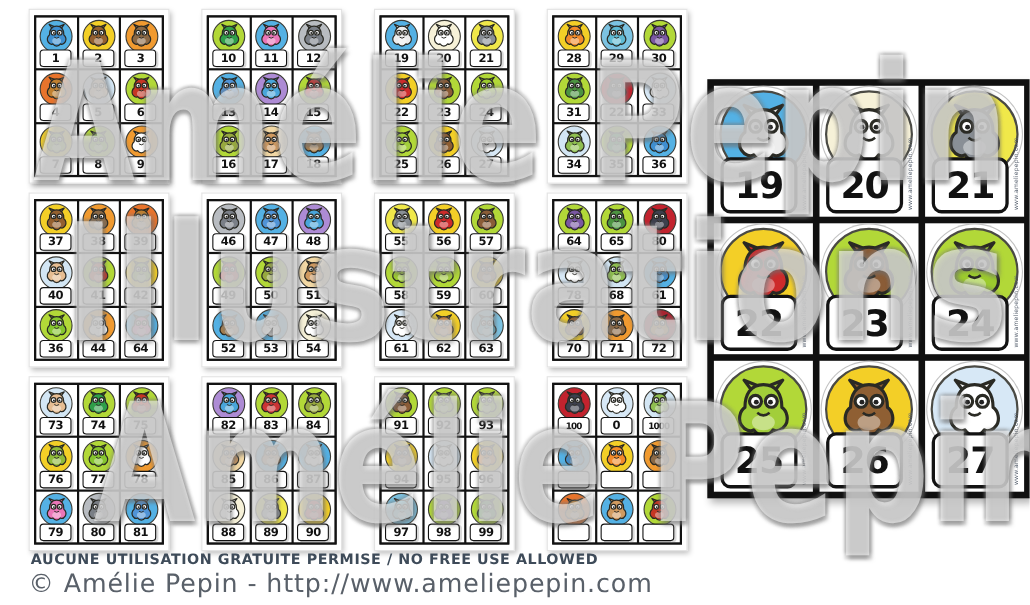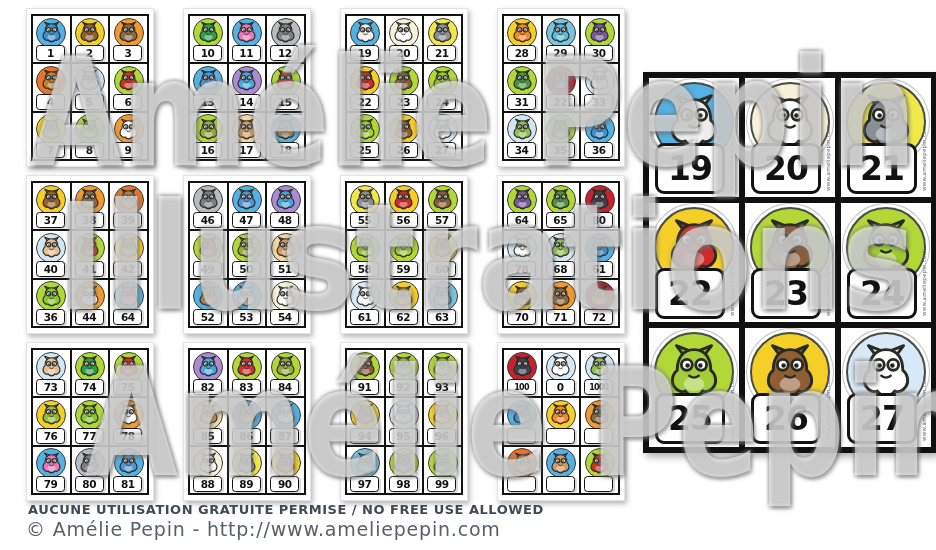--- a/index.html
+++ b/index.html
@@ -70,21 +70,21 @@
   .wm1{left:30px;top:38px;font-size:150px;transform:scaleX(0.80);}
   .wm2{left:58px;top:184px;font-size:148px;transform:scaleX(0.85);}
   .wm3{left:85px;top:348px;font-size:150px;transform:scaleX(0.80);}
   
   .notice{
     position:absolute;left:28px;top:502px;z-index:10;
     font-size:13px;font-weight:bold;color:#3e4b59;letter-spacing:0.5px;
   }
   .credit{
     position:absolute;left:26px;top:518px;z-index:10;
-    font-size:19px;font-weight:normal;color:#596069;letter-spacing:0.8px;
+    font-size:23px;font-weight:normal;color:#596069;letter-spacing:0.8px;
   }
 </style>
 </head>
 <body>
 
 <div id="sheets">
   <div class="sheet">
     <div class="sgrid">
 
         <div class="card">

